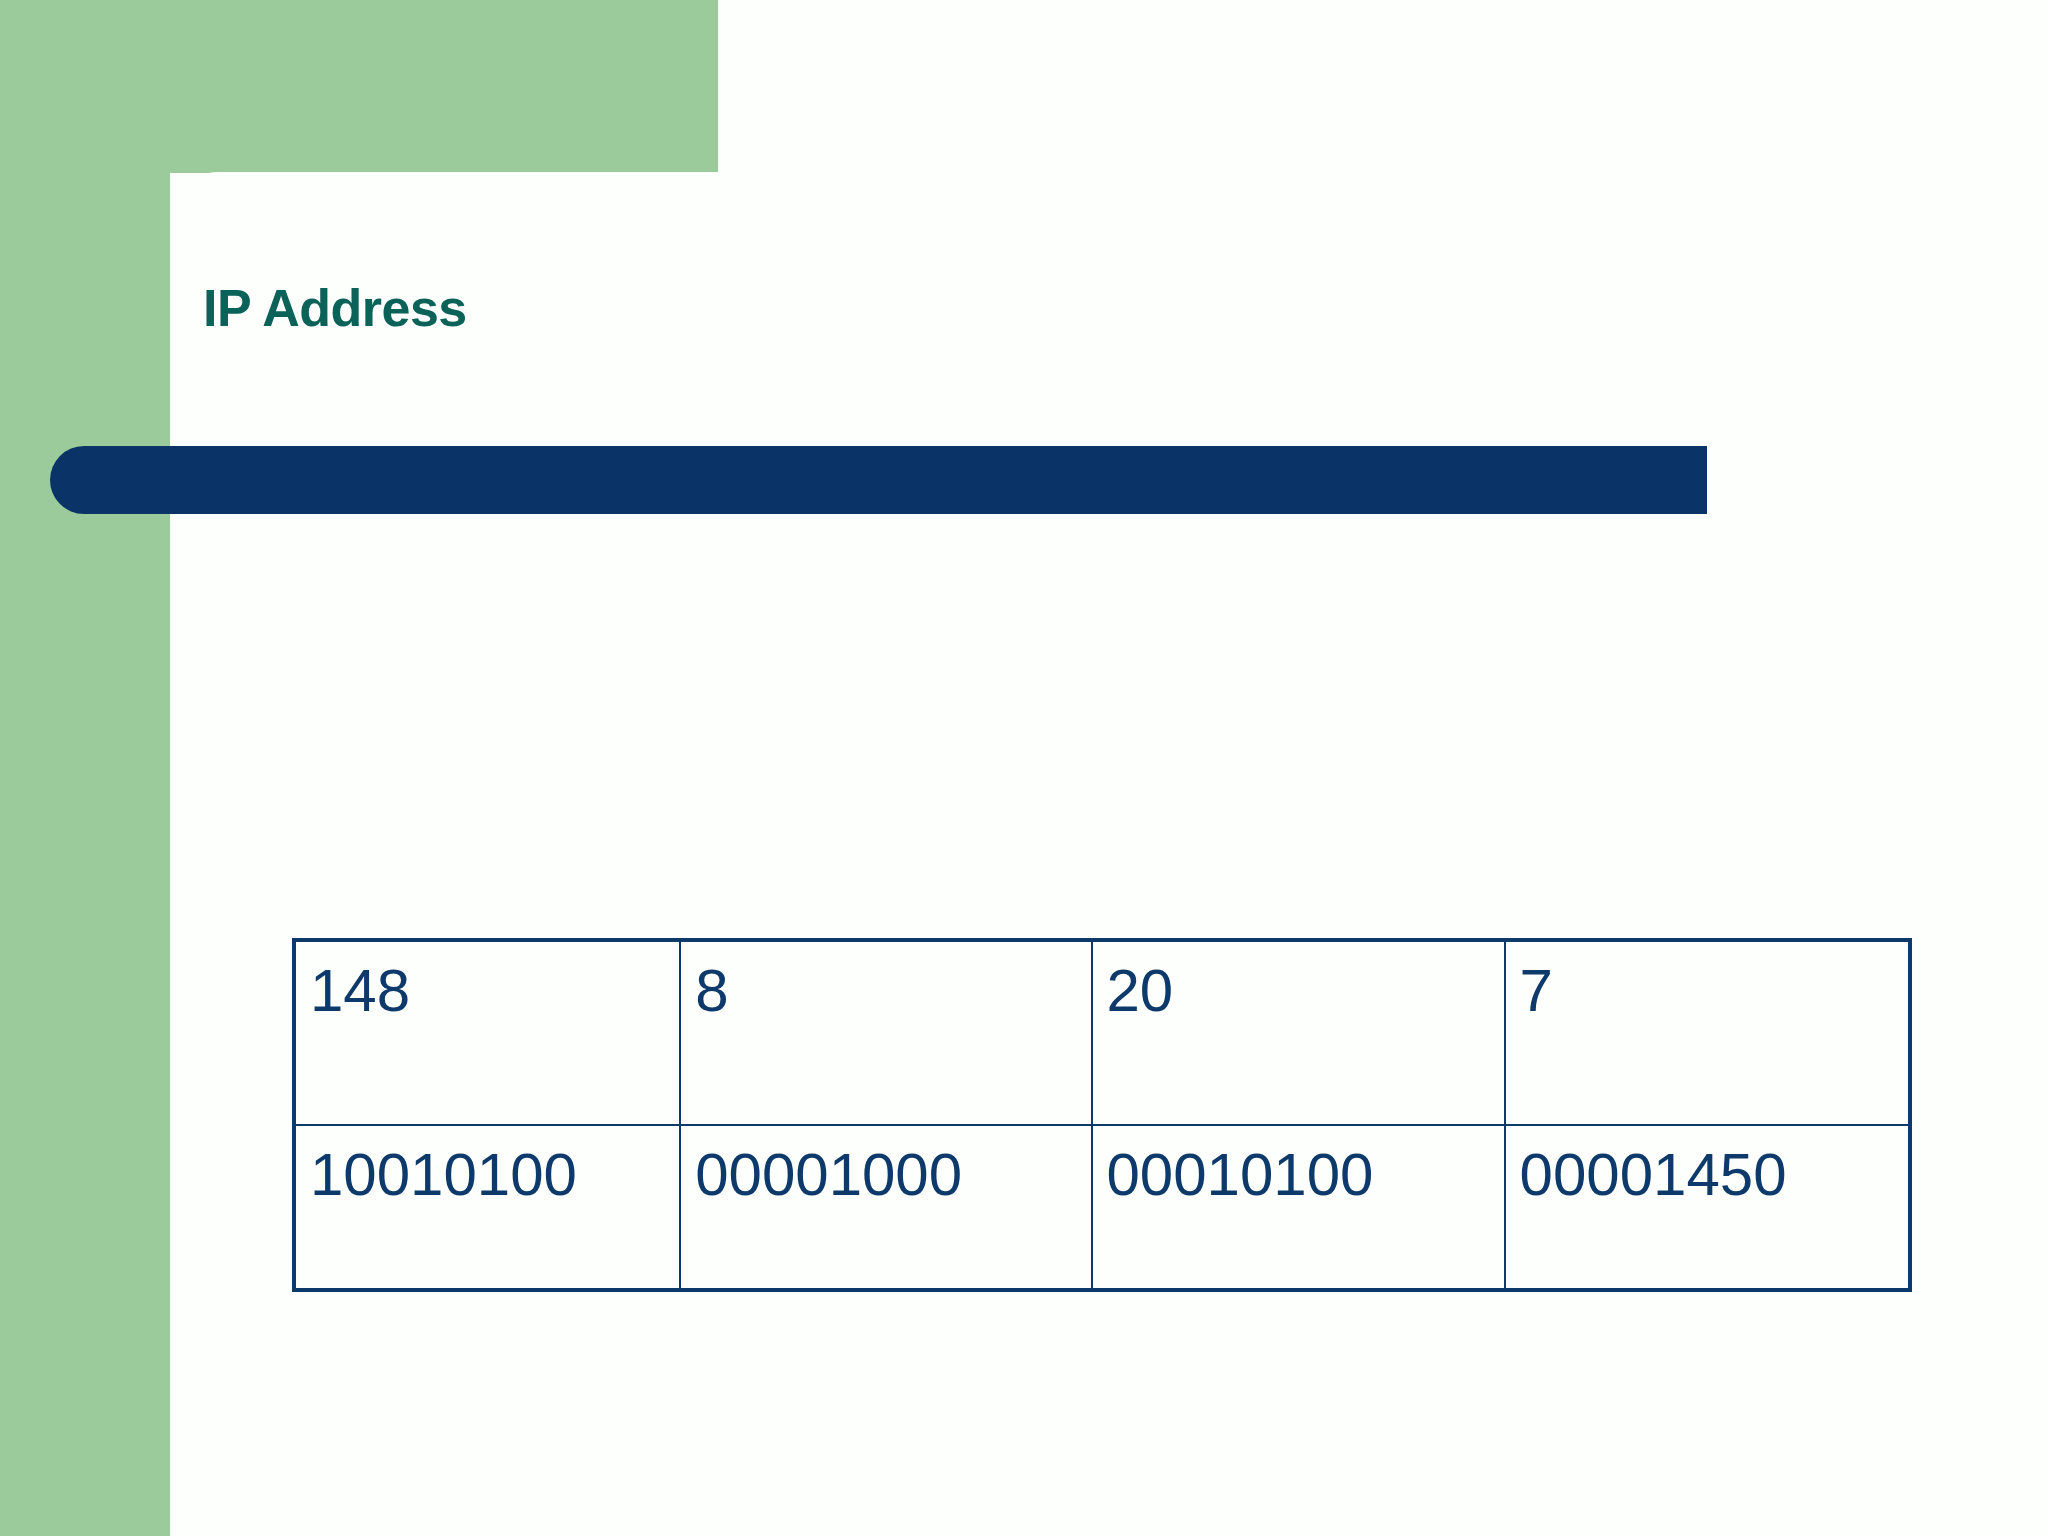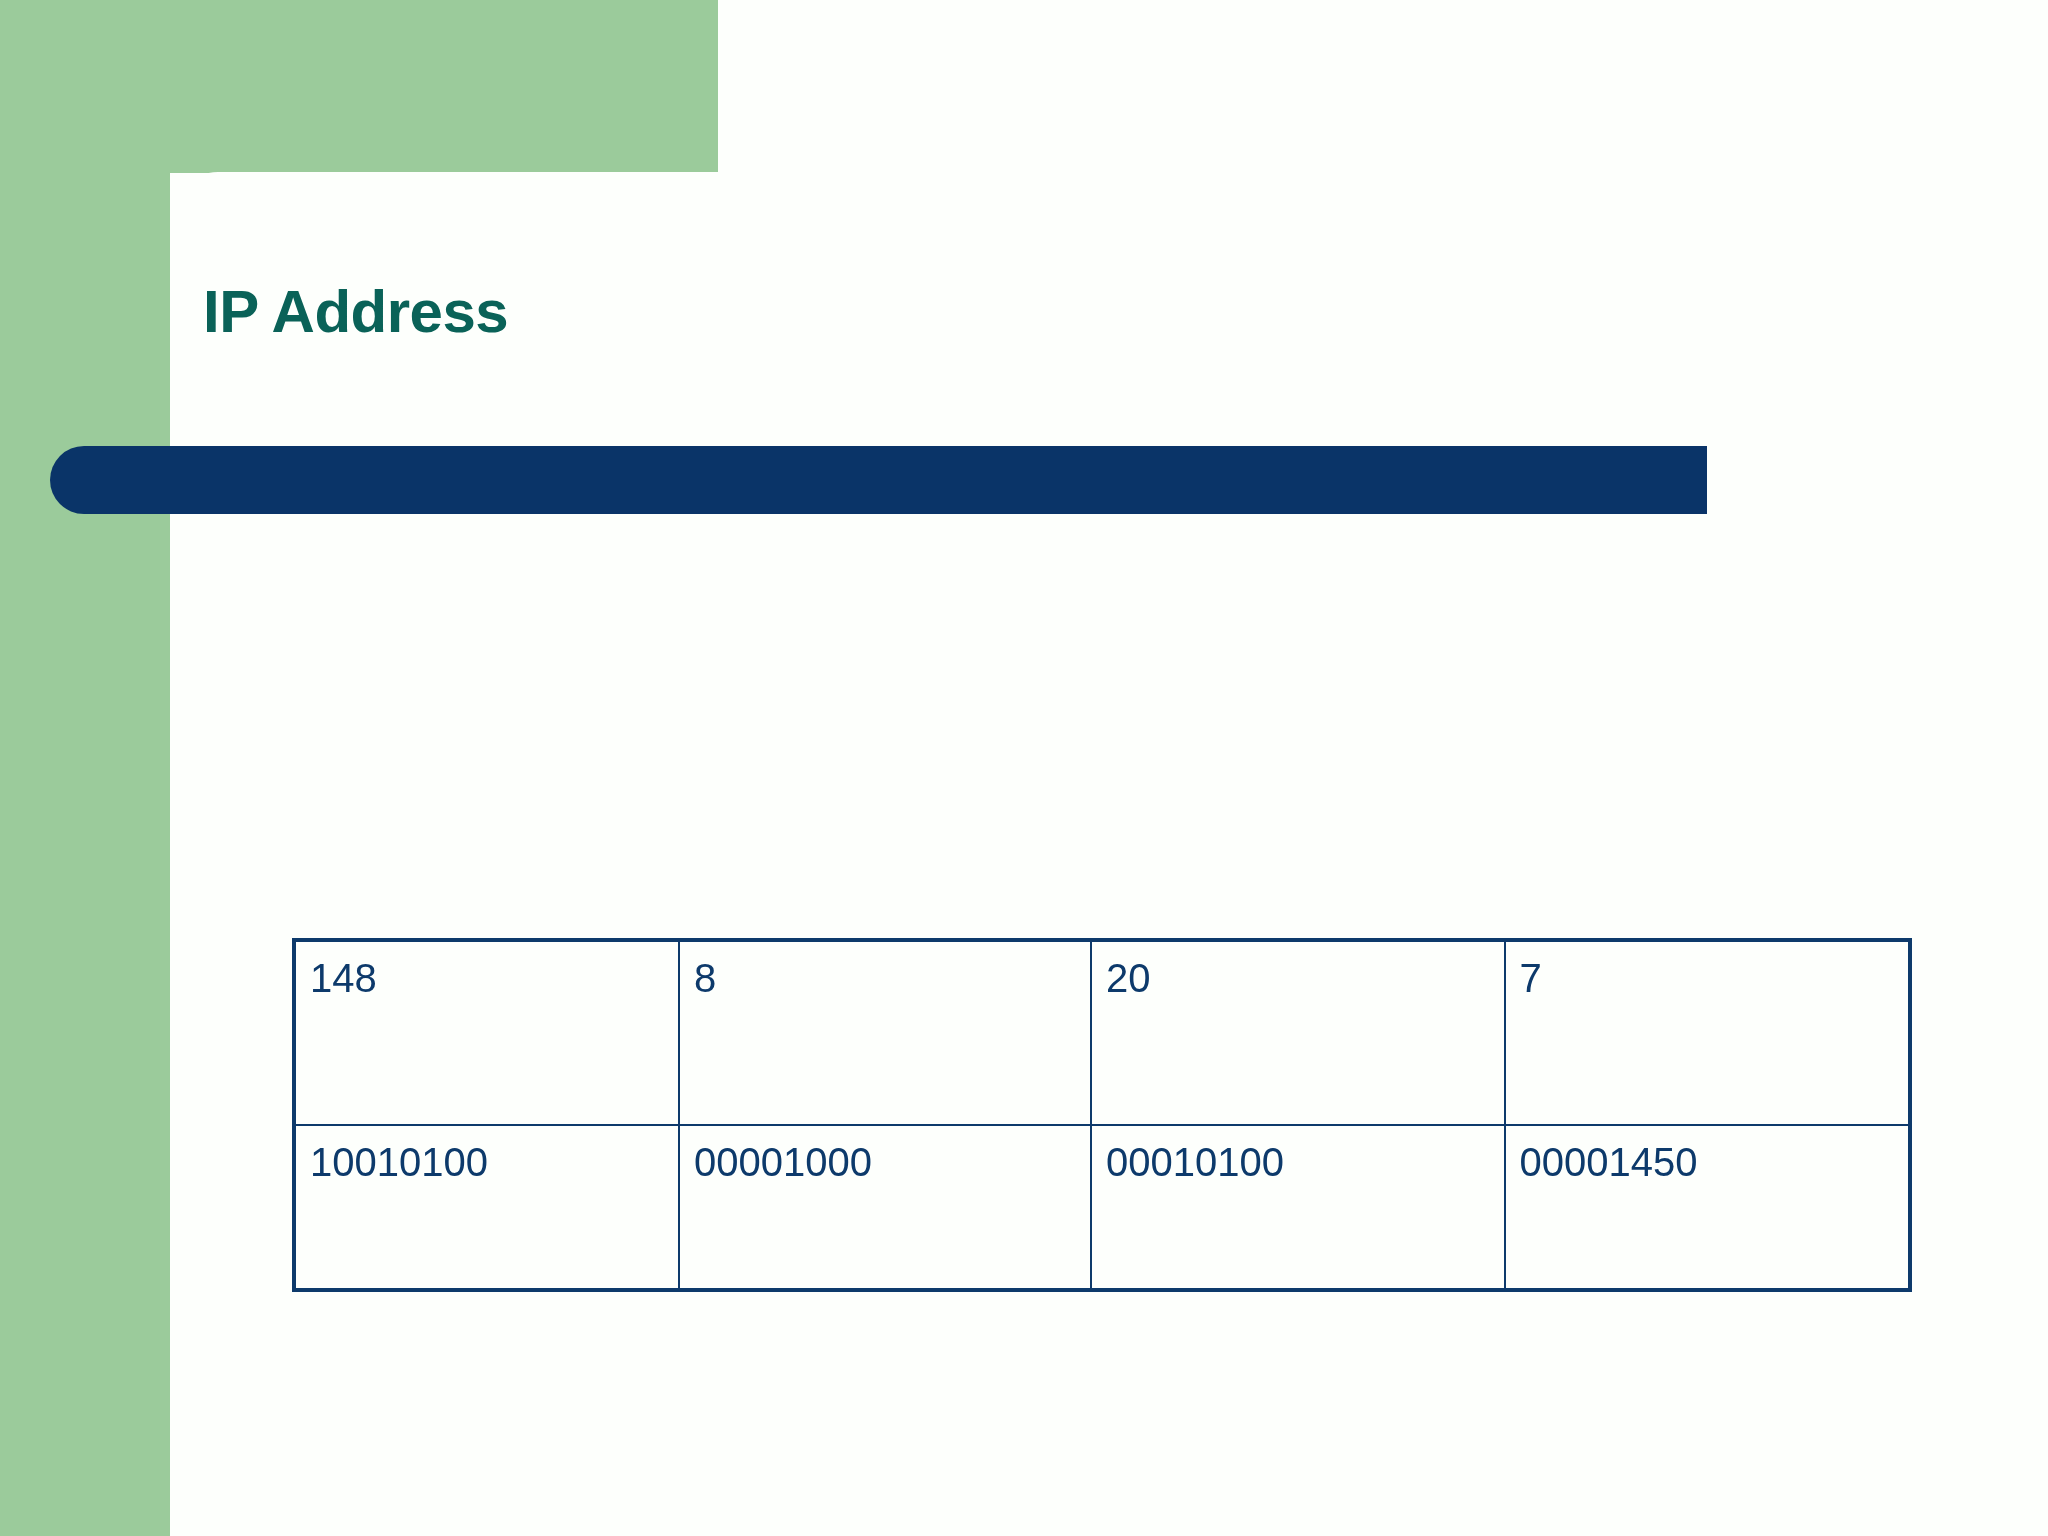--- a/index.html
+++ b/index.html
@@ -45,21 +45,21 @@
     height: 1364px;
     background: #fdfffc;
     border-top-left-radius: 48px;
   }
 
   
   .title {
     position: absolute;
     left: 203px;
     top: 282px;
-    font-size: 60px;
+    font-size: 52px;
     font-weight: bold;
     color: #0a6258;
     letter-spacing: -0.5px;
     line-height: 1.0;
     white-space: nowrap;
   }
 
   
   .divider-bar {
     position: absolute;
@@ -109,21 +109,21 @@
     top: 938px;
     width: 1620px;
     border-collapse: collapse;
     border: 4px solid #0d3a6b;
     background: transparent;
   }
 
   .ip-table td {
     border: 2px solid #0d3a6b;
     color: #0d3a6b;
-    font-size: 40px;
+    font-size: 60px;
     font-weight: normal;
     vertical-align: top;
     padding: 14px 0 0 14px;
     background: transparent;
   }
 
   .row-decimal td { height: 168px; }
   .row-binary  td { height: 148px; }
 
   .col-1 { width: 384px; }

